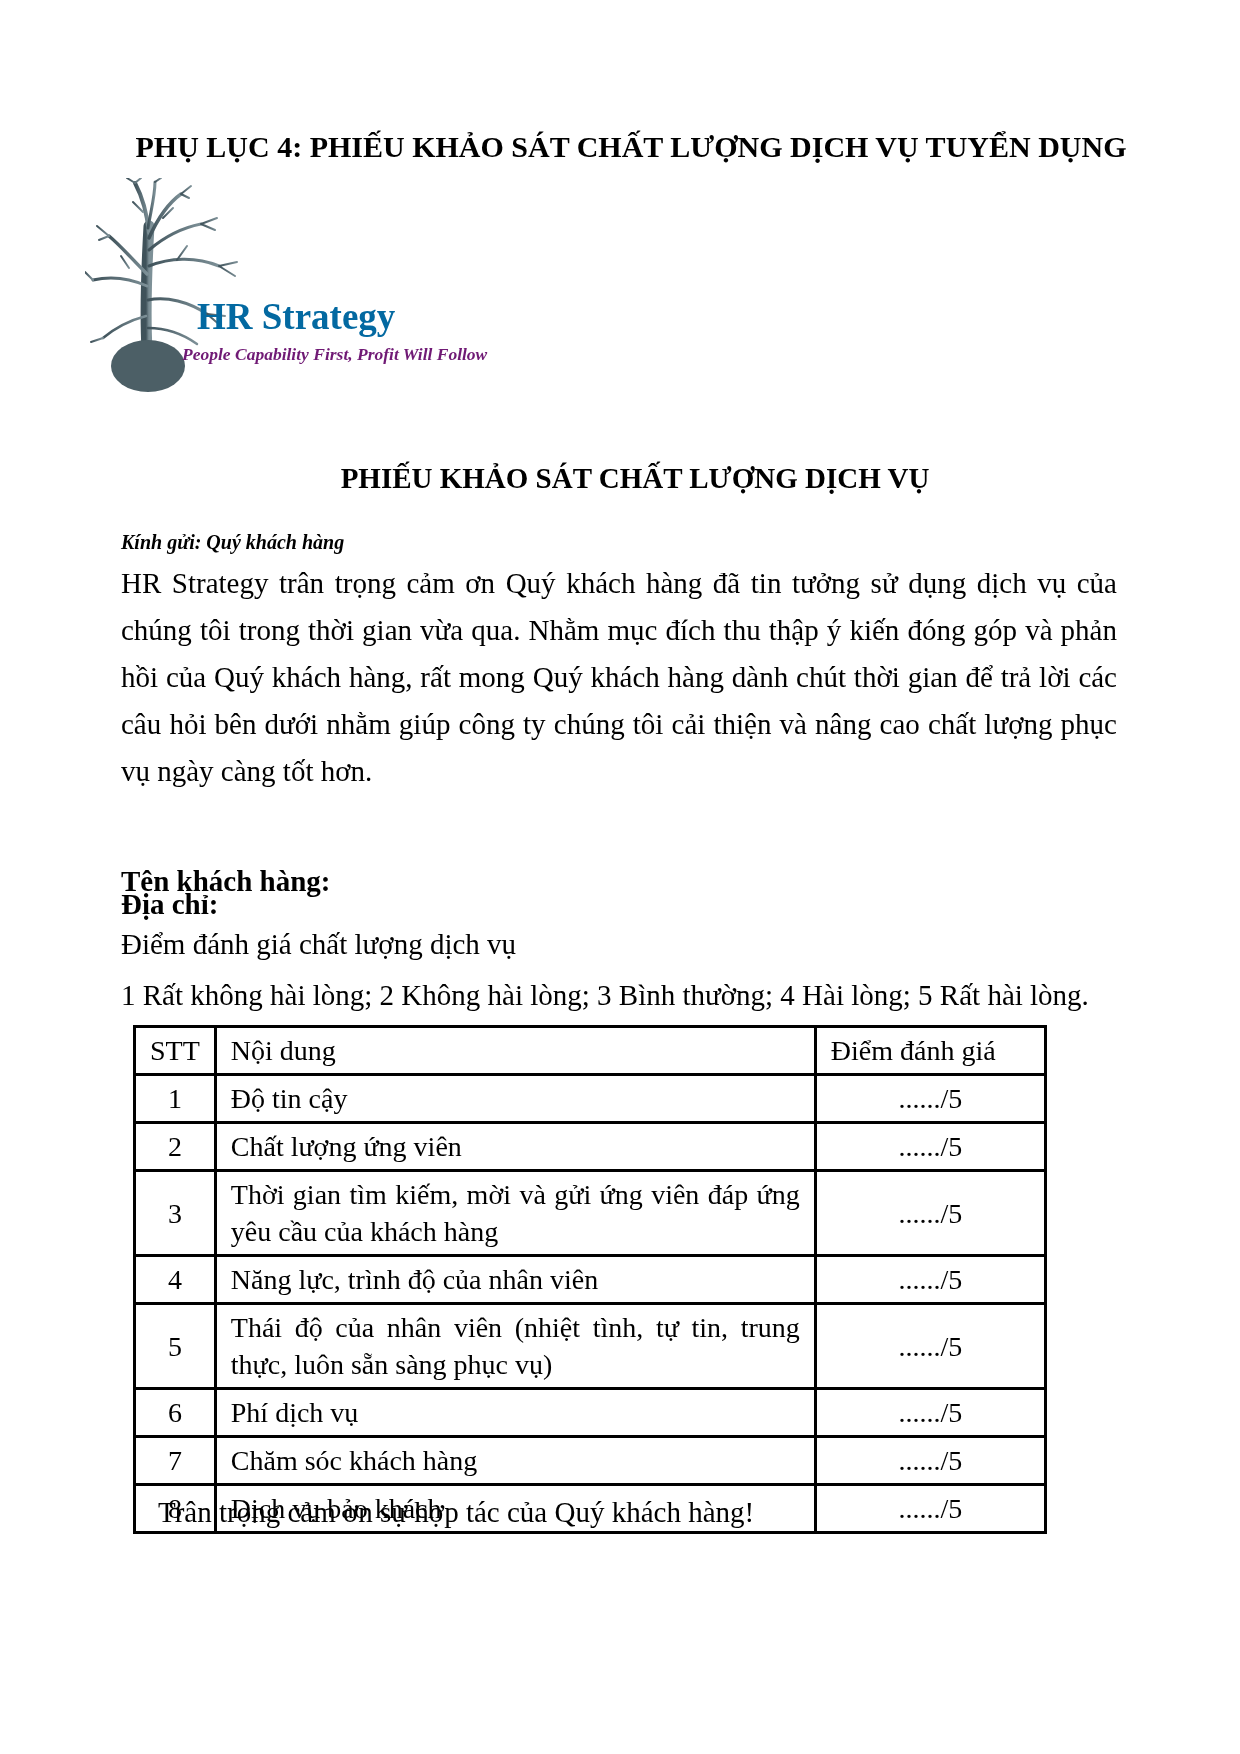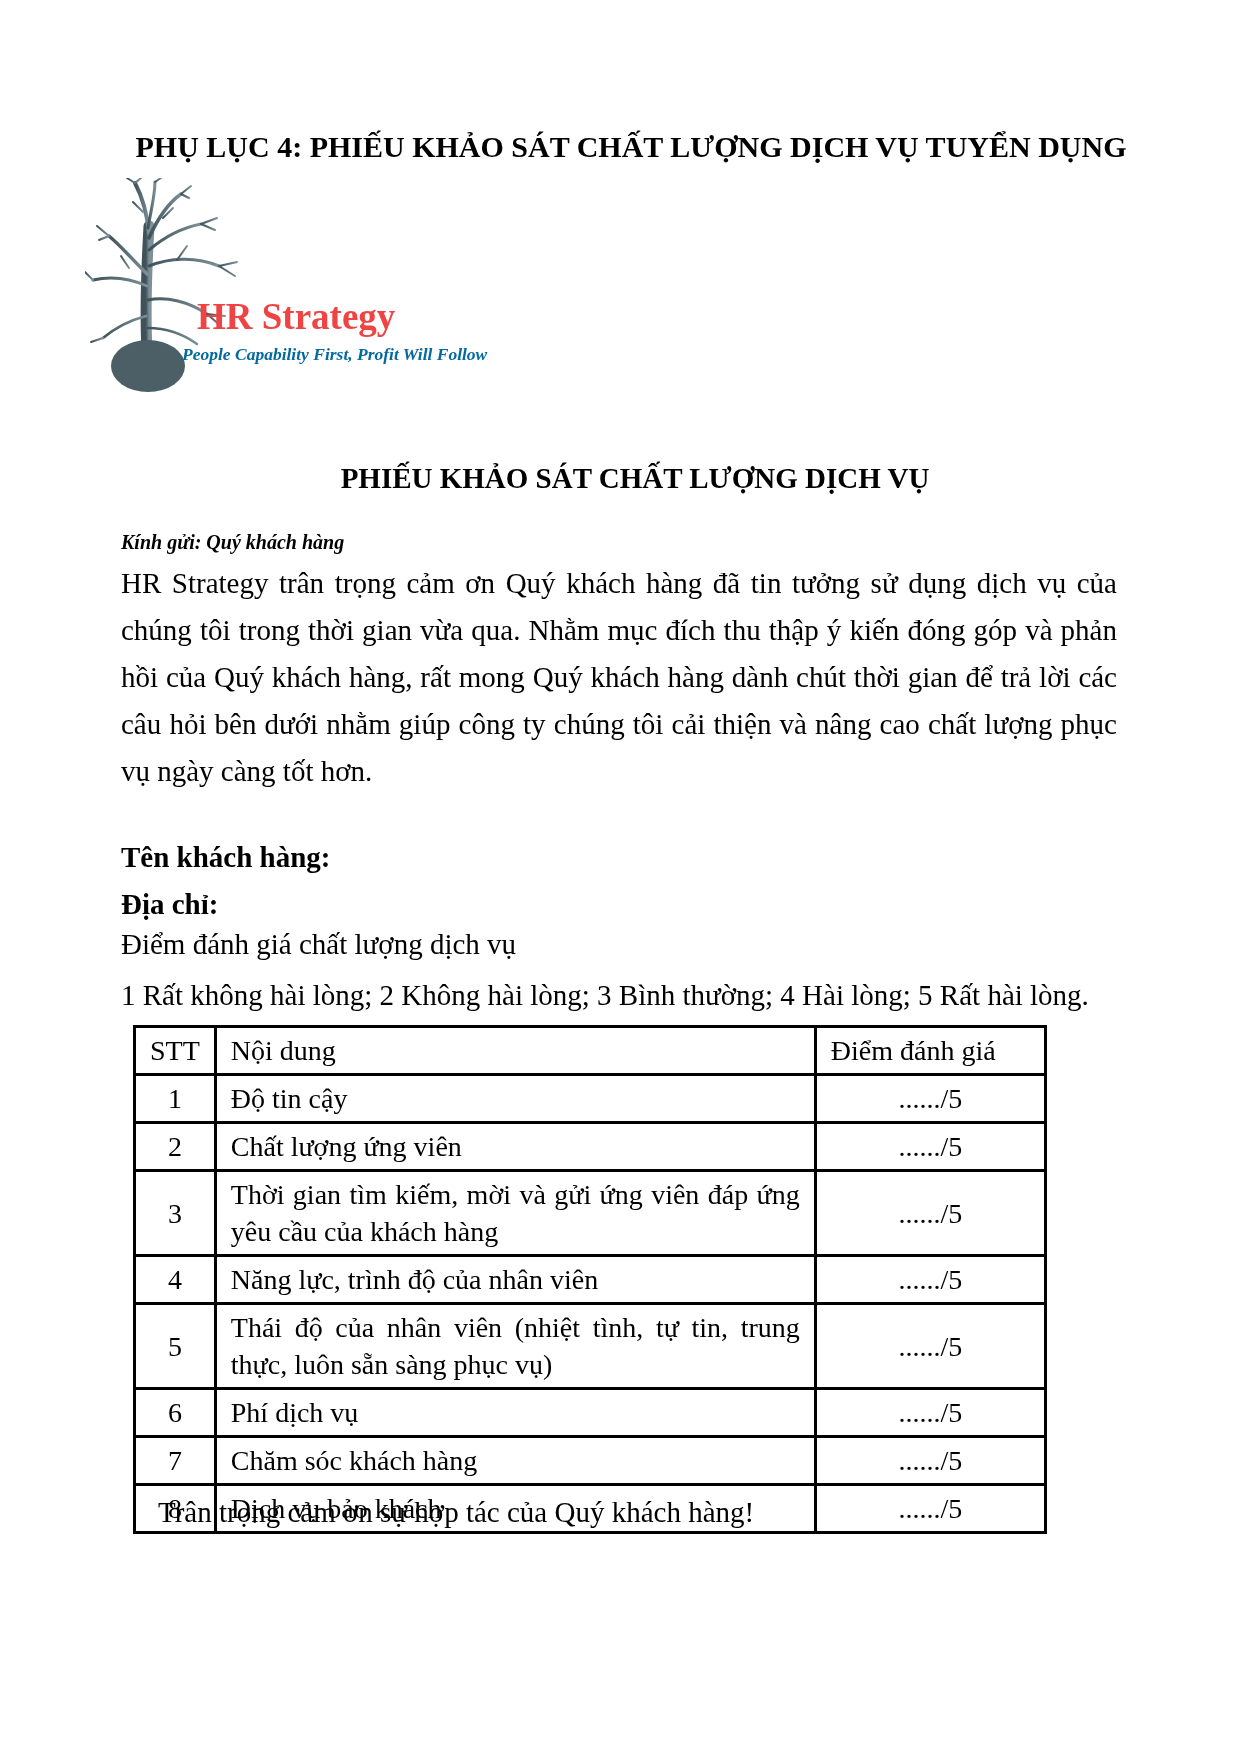--- a/index.html
+++ b/index.html
@@ -73,21 +73,21 @@
   .intro {
     position: absolute;
     left: 121px; top: 560px;
     width: 996px;
     font-size: 29px;
     line-height: 47px;
     text-align: justify;
   }
   .label-line { position: absolute; left: 121px; font-size: 29px; }
   .bold { font-weight: bold; }
-  .customer-name { top: 841px; text-align: center; }
+  .customer-name { top: 865px; text-align: center; }
   .address-label { top: 888px; }
   .rating-intro { top: 928px; }
   .rating-scale { top: 979px; white-space: nowrap; }
   
   .survey-table {
     position: absolute;
     left: 133px; top: 1025px;
     border-collapse: collapse;
     table-layout: fixed;
     font-size: 28px;
@@ -152,22 +152,22 @@
         <path d="M18 160 L6 164" stroke-width="2"></path>
         <path d="M70 4 L76 0" stroke-width="2"></path>
         <path d="M58 34 L48 24" stroke-width="2"></path>
         <path d="M78 40 L88 30" stroke-width="2"></path>
         <path d="M92 82 L102 68" stroke-width="2"></path>
         <path d="M44 90 L36 78" stroke-width="2"></path>
       </g>
 
       <ellipse cx="63" cy="188" rx="37" ry="26" fill="#4c5f66"></ellipse>
     </svg>
-    <div class="logo-name" style="color: #ef4444;">HR Strategy</div>
-    <div class="logo-tagline" style="color: #0369a1;">People Capability First, Profit Will Follow</div>
+    <div class="logo-name" style="color: #0369a1;">HR Strategy</div>
+    <div class="logo-tagline" style="color: #701a75;">People Capability First, Profit Will Follow</div>
   </div>
 
 
   <div class="section-heading">PHIẾU KHẢO SÁT CHẤT LƯỢNG DỊCH VỤ</div>
 
   <div class="salutation">Kính gửi: Quý khách hàng</div>
 
   <div class="intro">HR Strategy trân trọng cảm ơn Quý khách hàng đã tin tưởng sử dụng dịch vụ của chúng tôi trong thời gian vừa qua. Nhằm mục đích thu thập ý kiến đóng góp và phản hồi của Quý khách hàng, rất mong Quý khách hàng dành chút thời gian để trả lời các câu hỏi bên dưới nhằm giúp công ty chúng tôi cải thiện và nâng cao chất lượng phục vụ ngày càng tốt hơn.</div>
 
   <div class="label-line bold customer-name">Tên khách hàng:</div>

